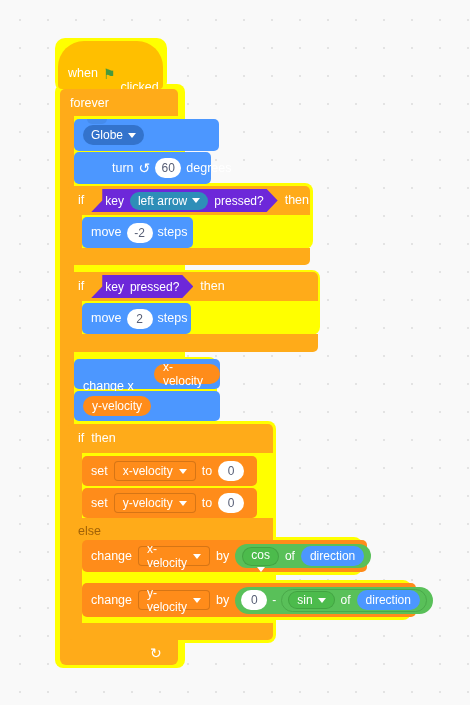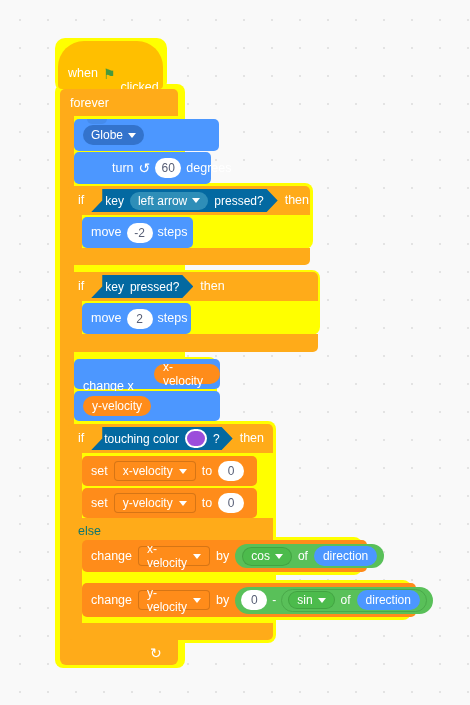--- a/index.html
+++ b/index.html
@@ -10,21 +10,21 @@
     background-size:28px 28px;
     background-position:6px 6px;
     font-family:"Liberation Sans", sans-serif;
     overflow:hidden;
     position:relative;
   }
   .canvas{position:absolute;left:0;top:0;width:470px;height:705px;}
   .lbl{color:#fff;font-size:12.5px;line-height:1;padding:0 4px;}
   .c-motion{background:#4c97ff;}
   .c-motion-d{background:#3373cc;}
-  .c-sensing{background:#0369a1;}
+  .c-sensing{background:#6d28d9;}
   .c-sensing-d{background:#2e8eb8;}
   .c-vars{background:#ff8c1a;}
   .c-ops{background:#59c059;}
 
   
   .glow{position:absolute;border-radius:8px;}
 
   
   .reporter{
     display:inline-flex;align-items:center;justify-content:center;
@@ -153,32 +153,27 @@
     <span class="reporter c-vars">x-velocity</span>
   </div>
 
   <div style="position:absolute;left:74px;top:391px;width:137px;height:30px;background:#4c97ff;border-radius:5px;display:flex;align-items:center;padding-left:9px;gap:6px;">
     <span class="reporter c-vars">y-velocity</span>
   </div>
 
   <div style="position:absolute;left:68px;top:424px;width:205px;height:29px;background:#ffab19;border-radius:5px 5px 0 0;"></div>
   <div style="position:absolute;left:68px;top:424px;width:205px;height:29px;display:flex;align-items:center;padding-left:10px;gap:7px;">
     <span class="lbl" style="padding:0;">if</span>
-    <span class="hex hexshape2 c-sensing" style="height:23px;padding:0 13px;gap:6px;">
-      <span>touching color</span>
-      <span class="colorswatch" style="background:#9b4ddb;"></span>
-      <span>?</span>
-    </span>
     <span class="lbl" style="padding:0;">then</span>
   </div>
 
   <div style="position:absolute;left:68px;top:453px;width:14px;height:65px;background:#ffab19;"></div>
 
   <div style="position:absolute;left:68px;top:518px;width:205px;height:27px;background:#ffab19;"></div>
-  <div style="position:absolute;left:78px;top:524px;font-size:12.5px;color:#0f766e;">else</div>
+  <div style="position:absolute;left:78px;top:524px;font-size:12.5px;color:#a16207;">else</div>
 
   <div style="position:absolute;left:68px;top:545px;width:14px;height:78px;background:#ffab19;"></div>
 
   <div style="position:absolute;left:68px;top:623px;width:205px;height:17px;background:#ffab19;border-radius:0 0 5px 5px;"></div>
 
   <div style="position:absolute;left:82px;top:456px;width:166px;height:30px;background:#ff8c1a;border-radius:5px;display:flex;align-items:center;padding-left:9px;gap:6px;">
     <span class="lbl" style="padding:0;">set</span>
     <span class="dd-var c-vars">
       <span>x-velocity</span>
       <span class="caret"></span>
@@ -198,21 +193,21 @@
   </div>
 
   <div style="position:absolute;left:82px;top:540px;width:276px;height:32px;background:#ff8c1a;border-radius:5px;display:flex;align-items:center;padding-left:9px;gap:6px;">
     <span class="lbl" style="padding:0;">change</span>
     <span class="dd-var c-vars">
       <span>x-velocity</span>
       <span class="caret"></span>
     </span>
     <span class="lbl" style="padding:0;">by</span>
     <span class="reporter c-ops green-round" style="height:24px;padding:0 7px;gap:6px;">
-      <span class="dropdown c-ops" style="background:#4cbb4c;border:1px solid rgba(0,0,0,.12);height:19px;">
+      <span class="dropdown c-ops" style="background:#4cbb4c;border:1px solid rgba(0,0,0,.12);height:19px;flex-direction:column;">
         <span>cos</span>
         <span class="caret"></span>
       </span>
       <span>of</span>
       <span class="reporter c-motion">direction</span>
     </span>
   </div>
 
   <div style="position:absolute;left:82px;top:583px;width:325px;height:34px;background:#ff8c1a;border-radius:5px;display:flex;align-items:center;padding-left:9px;gap:6px;">
     <span class="lbl" style="padding:0;">change</span>

